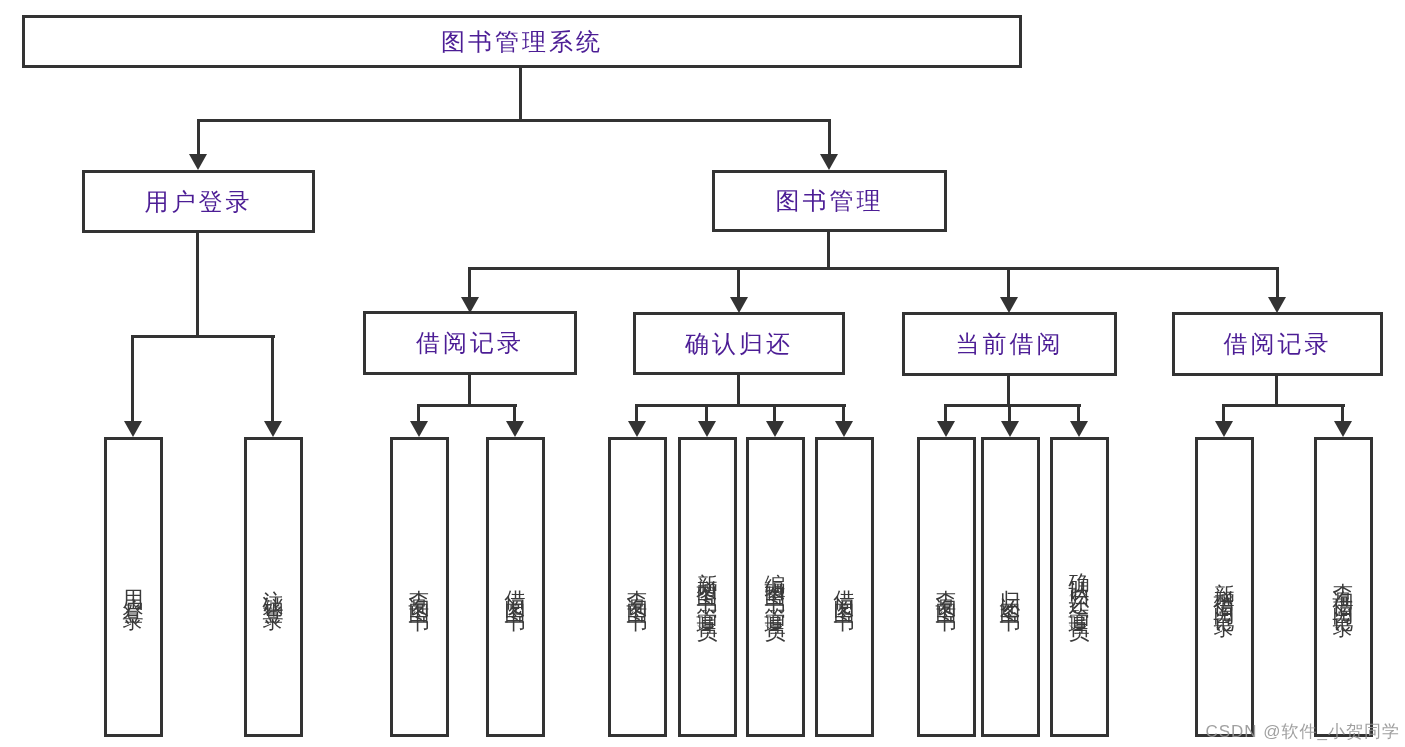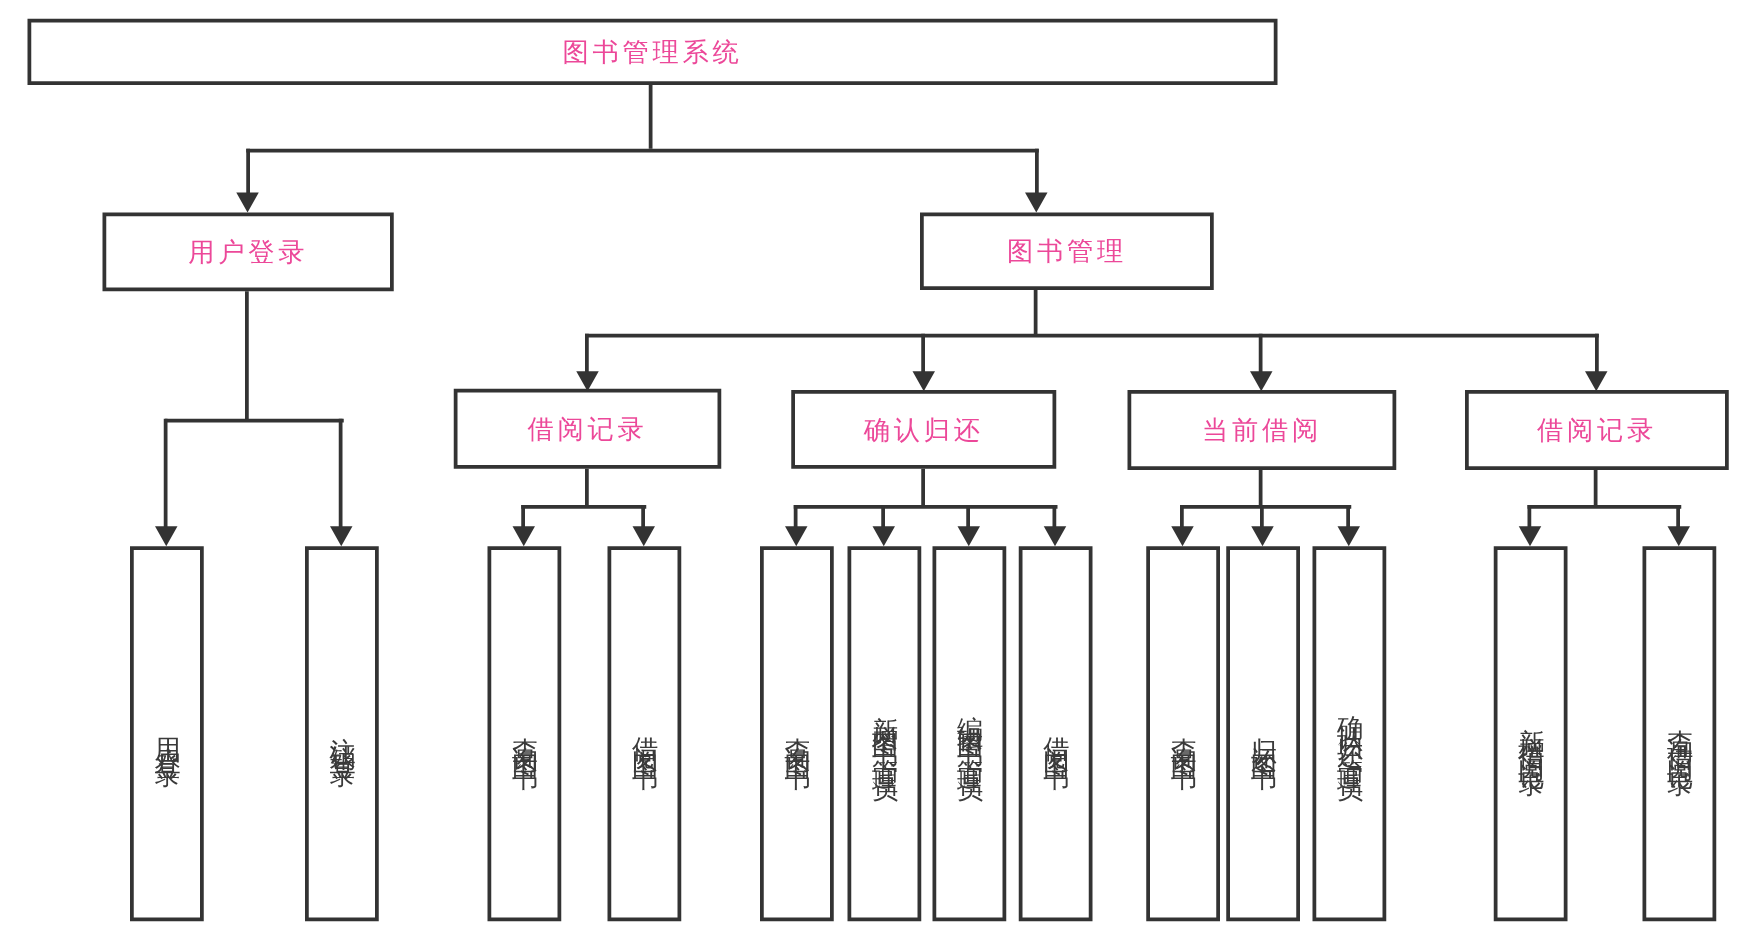--- a/index.html
+++ b/index.html
@@ -4,21 +4,21 @@
 <style>
   html,body { margin:0; padding:0; background:#ffffff; }
   .canvas {
     position:relative; width:1405px; height:747px; background:#ffffff;
     font-family:"Liberation Sans","DejaVu Sans",sans-serif; overflow:hidden;
   }
   .node {
     position:absolute; background:#ffffff; border:3px solid #333333;
     box-sizing:border-box; display:flex; align-items:center; justify-content:center;
   }
-  .node span { font-size:21px; color:#ec4899; letter-spacing:3px; white-space:nowrap; }
+  .node span { font-size:24px; color:#4c1d95; letter-spacing:3px; white-space:nowrap; }
   .leaf {
     position:absolute; top:437px; width:59px; height:300px;
     background:#ffffff; border:3px solid #333333; box-sizing:border-box;
     display:flex; align-items:center; justify-content:center;
   }
   .leaf span {
     writing-mode:vertical-rl; text-orientation:mixed;
     font-size:21px; line-height:1; letter-spacing:7px; color:#3a3a3a; white-space:nowrap;
   }
   .vl { position:absolute; width:3px; background:#333333; }
@@ -38,21 +38,21 @@
 
 <div class="canvas">
 
   <div class="node" style="left:22px;top:15px;width:1000px;height:53px">
     <span>图书管理系统</span>
   </div>
 
   <div class="node" style="left:82px;top:170px;width:233px;height:63px">
     <span>用户登录</span>
   </div>
-  <div class="node" style="left:736px;top:170px;width:235px;height:62px">
+  <div class="node" style="left:712px;top:170px;width:235px;height:62px">
     <span>图书管理</span>
   </div>
 
   <div class="node" style="left:363px;top:311px;width:214px;height:64px">
     <span>借阅记录</span>
   </div>
   <div class="node" style="left:633px;top:312px;width:212px;height:63px">
     <span>确认归还</span>
   </div>
   <div class="node" style="left:1172px;top:312px;width:211px;height:64px">
@@ -158,14 +158,15 @@
   <div class="ah" style="left:1001px;top:421px"></div>
   <div class="ah" style="left:1070px;top:421px"></div>
 
   <div class="vl" style="left:1275px;top:375px;height:31px"></div>
   <div class="hl" style="left:1222px;top:404px;width:123px"></div>
   <div class="vl" style="left:1222px;top:404px;height:19px"></div>
   <div class="vl" style="left:1341px;top:404px;height:19px"></div>
   <div class="ah" style="left:1215px;top:421px"></div>
   <div class="ah" style="left:1334px;top:421px"></div>
 
+  <div class="watermark">CSDN @软件_小贺同学</div>
 
 </div>
 
 </body></html>

